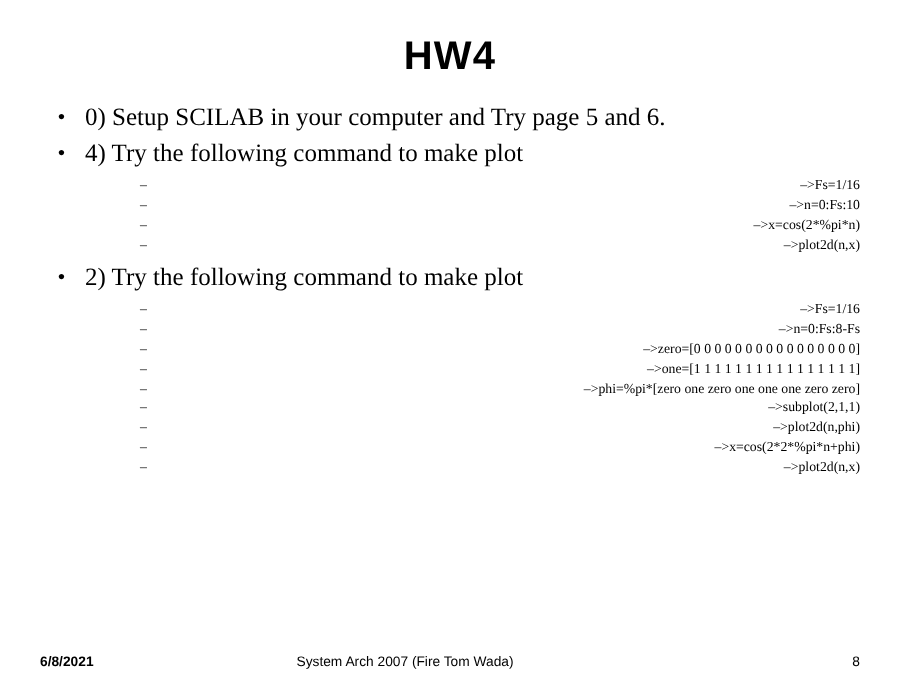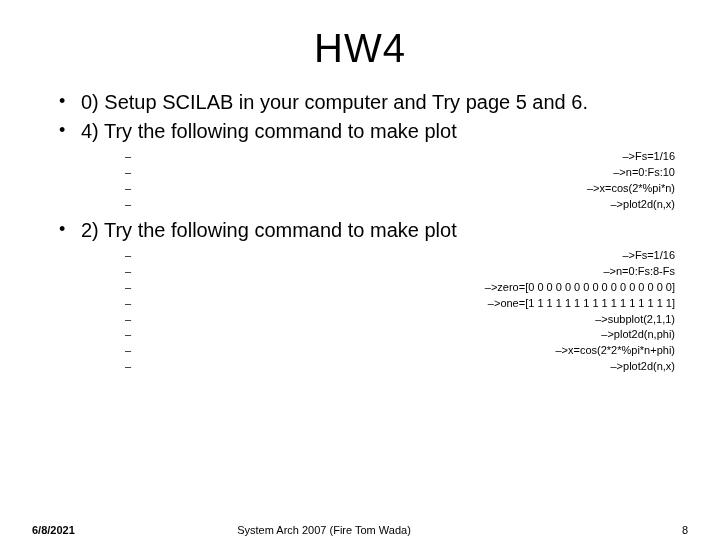--- a/index.html
+++ b/index.html
@@ -15,29 +15,30 @@
   }
   .slide {
     width: 720px;
     height: 540px;
     position: relative;
     box-sizing: border-box;
     padding: 18px 28px 0 28px;
   }
   .title {
     text-align: center;
-    font-size: 40px;
-    font-weight: 400;
+    font-size: 32px;
+    font-weight: 700;
     margin: 8px 0 18px 0;
     letter-spacing: 1px;
   }
   ul.top {
     list-style: none;
-    margin: 17px;
+    margin: 4px;
     padding: 0;
+    font-family: Liberation Serif, serif;
   }
   ul.top > li {
     font-size: 20px;
     line-height: 1.35;
     padding-left: 36px;
     position: relative;
     margin-bottom: 2px;
   }
   ul.top > li::before {
     content: "•";
@@ -107,20 +108,21 @@
         <li>–&gt;plot2d(n,x)</li>
       </ul>
     </li>
     <li>
       <span>2) Try the following command to make plot</span>
       <ul class="sub">
         <li>–&gt;Fs=1/16</li>
         <li>–&gt;n=0:Fs:8-Fs</li>
         <li>–&gt;zero=[0 0 0 0 0 0 0 0 0 0 0 0 0 0 0 0]</li>
         <li>–&gt;one=[1 1 1 1 1 1 1 1 1 1 1 1 1 1 1 1]</li>
+        <li>–&gt;phi=%pi*[zero one zero one one one zero zero]</li>
         <li>–&gt;subplot(2,1,1)</li>
         <li>–&gt;plot2d(n,phi)</li>
         <li>–&gt;x=cos(2*2*%pi*n+phi)</li>
         <li>–&gt;plot2d(n,x)</li>
       </ul>
     </li>
   </ul>
 
   <div class="footer">
     <span class="date">6/8/2021</span>

